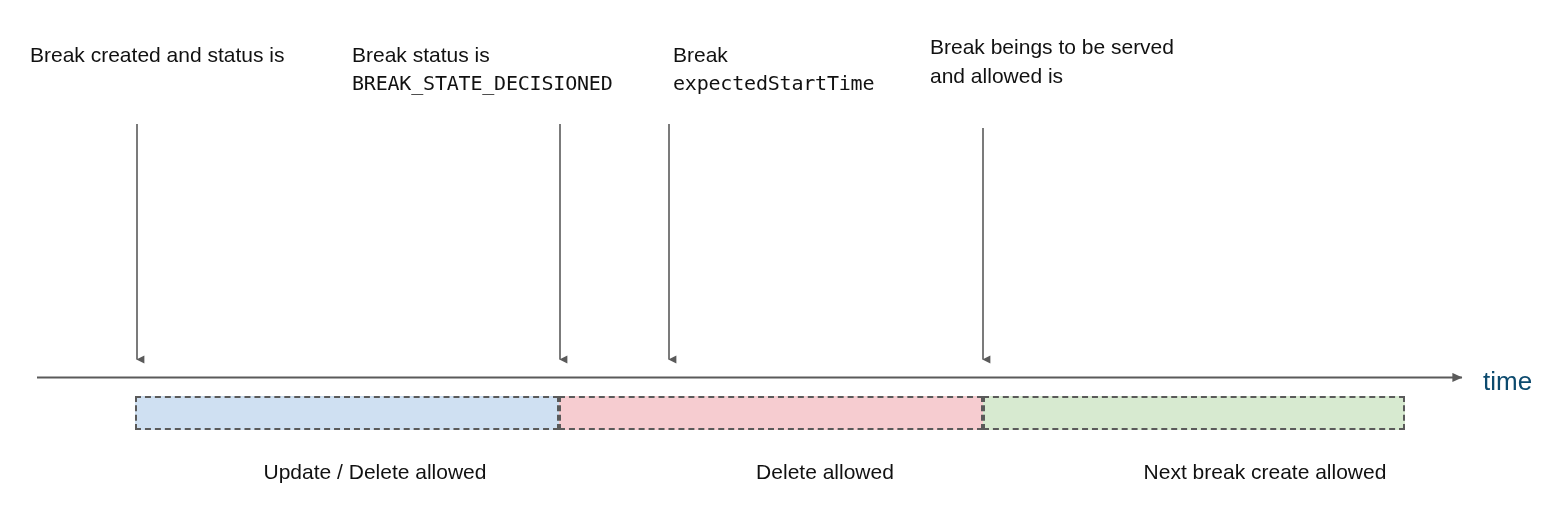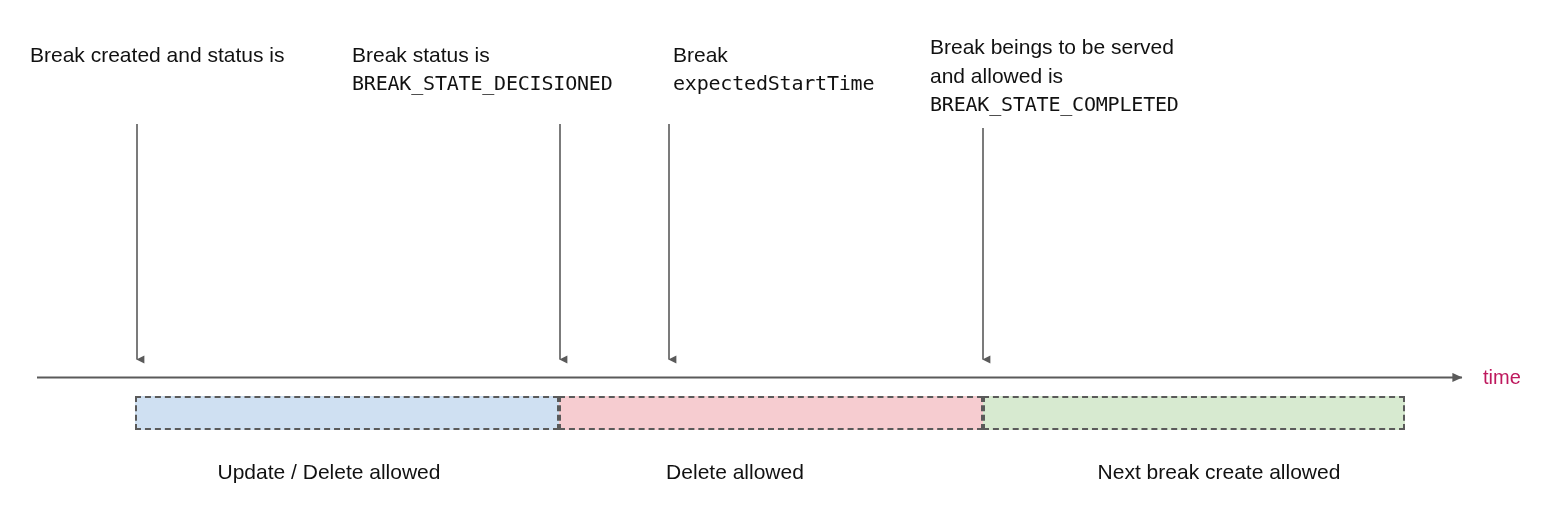--- a/index.html
+++ b/index.html
@@ -50,42 +50,43 @@
     top: 0;
     width: 1558px;
     height: 520px;
     overflow: visible;
   }
 
   
   .axis-label {
     position: absolute;
     font-family: "Liberation Sans", sans-serif;
-    font-size: 20px;
-    color: #be185d;
+    font-size: 26px;
+    color: #0c4a6e;
     white-space: nowrap;
   }
 
   
   .phase-bar {
     position: absolute;
     height: 34px;
     box-sizing: border-box;
     border: 2px dashed #5a5a5a;
   }
 
   
   .caption {
     position: absolute;
     font-family: "Liberation Sans", sans-serif;
     font-size: 21px;
     color: #111111;
     white-space: nowrap;
     text-align: center;
     transform: translateX(-50%);
+    margin-left: 46px;
   }
 </style>
 </head>
 <body>
 
 <div id="diagram">
 
   <div class="annotation" id="ann-0" style="left: 30px; top: 40px;">
     <span class="plain">Break created and status is</span>
   </div>
@@ -96,21 +97,20 @@
   </div>
 
   <div class="annotation" id="ann-1" style="left: 352px; top: 40px;">
     <span class="plain">Break status is</span>
     <span class="mono">BREAK_STATE_DECISIONED</span>
   </div>
 
   <div class="annotation" id="ann-3" style="left: 930px; top: 32px;">
     <span class="plain">Break beings to be served</span>
     <span class="plain">and allowed is</span>
-    <span class="mono">BREAK_STATE_COMPLETED</span>
   </div>
 
   <svg id="arrows" viewBox="0 0 1558 520" xmlns="http://www.w3.org/2000/svg">
     <defs>
       <marker id="vhead" markerWidth="9" markerHeight="9" refX="4.5" refY="8" orient="auto" markerUnits="userSpaceOnUse">
         <path d="M0.4,0.6 L8.6,0.6 L4.5,8.6 Z" fill="#5a5a5a"></path>
       </marker>
     </defs>
     <g id="arrow-group" stroke="#5a5a5a" stroke-width="1.6" fill="none">
         <line x1="137" y1="124" x2="137" y2="359.5" marker-end="url(#vhead)"></line>
@@ -129,16 +129,16 @@
     <line x1="37" y1="377.5" x2="1462" y2="377.5" stroke="#5a5a5a" stroke-width="1.8" marker-end="url(#hhead)"></line>
   </svg>
 
   <div class="axis-label" id="axis-label" style="left: 1483px; top: 366px;">time</div>
 
   <div class="phase-bar" id="bar-0" style="left: 135px; top: 396px; width: 424px; background: rgb(207, 224, 242);"></div>
   <div class="phase-bar" id="bar-1" style="left: 559px; top: 396px; width: 424px; background: rgb(246, 204, 208);"></div>
   <div class="phase-bar" id="bar-2" style="left: 983px; top: 396px; width: 422px; background: rgb(215, 234, 208);"></div>
 
   <div class="caption" id="cap-0" style="left: 329px; top: 460px;">Update / Delete allowed</div>
-  <div class="caption" id="cap-1" style="left: 735px; top: 460px;">Delete allowed</div>
+  <div class="caption" id="cap-1" style="left: 779px; top: 460px;">Delete allowed</div>
   <div class="caption" id="cap-2" style="left: 1219px; top: 460px; text-align: center;">Next break create allowed</div>
 
 </div>
 
 </body></html>

